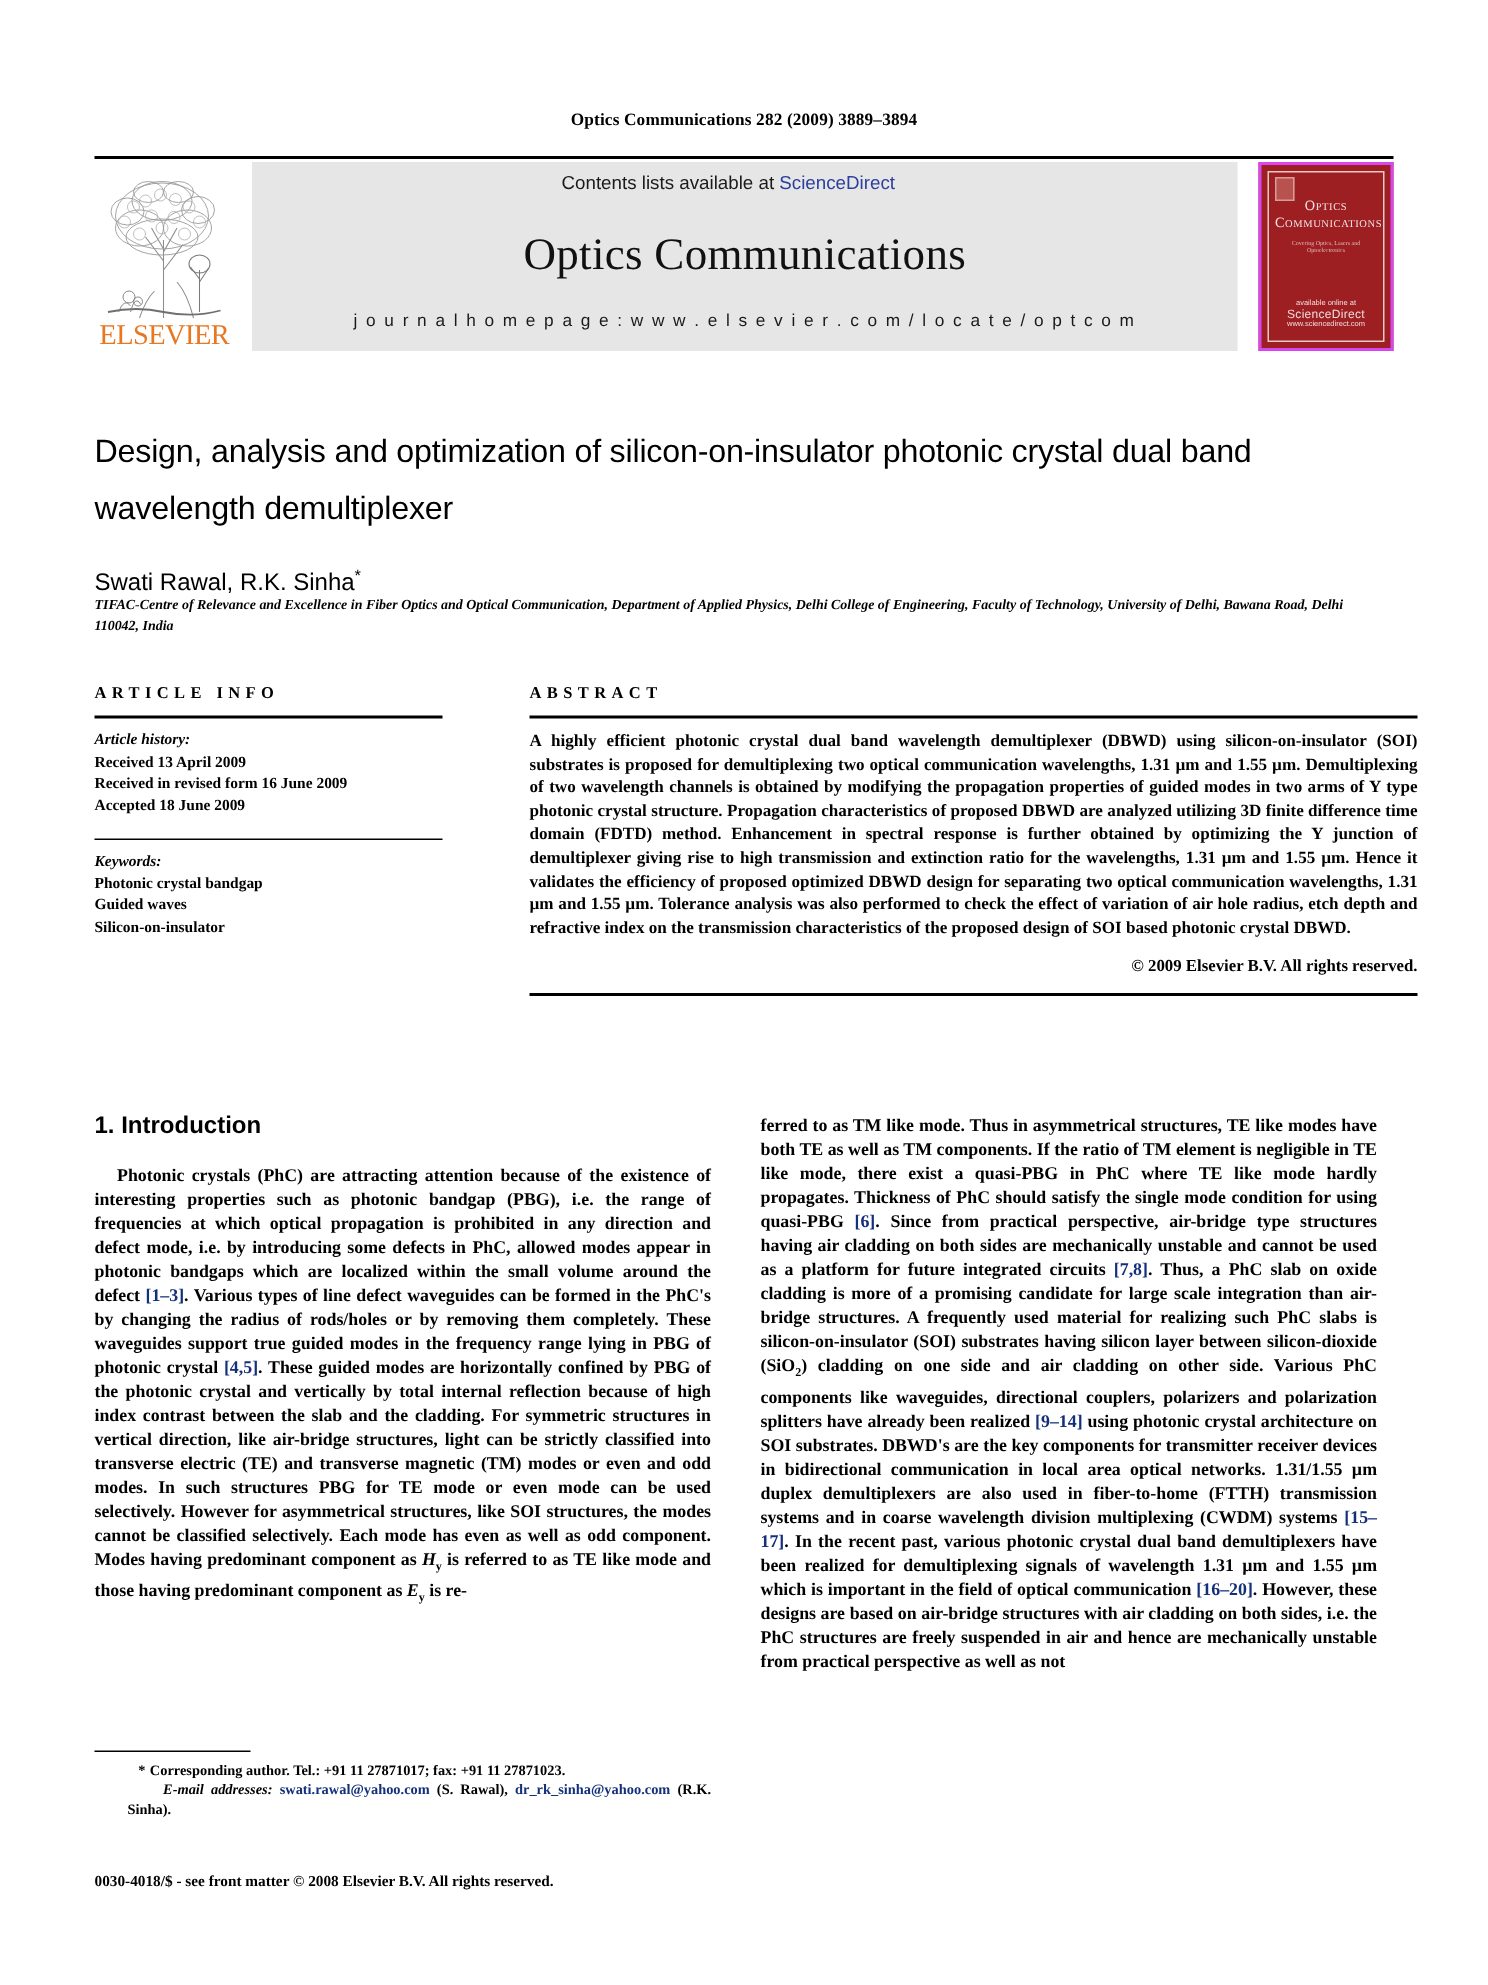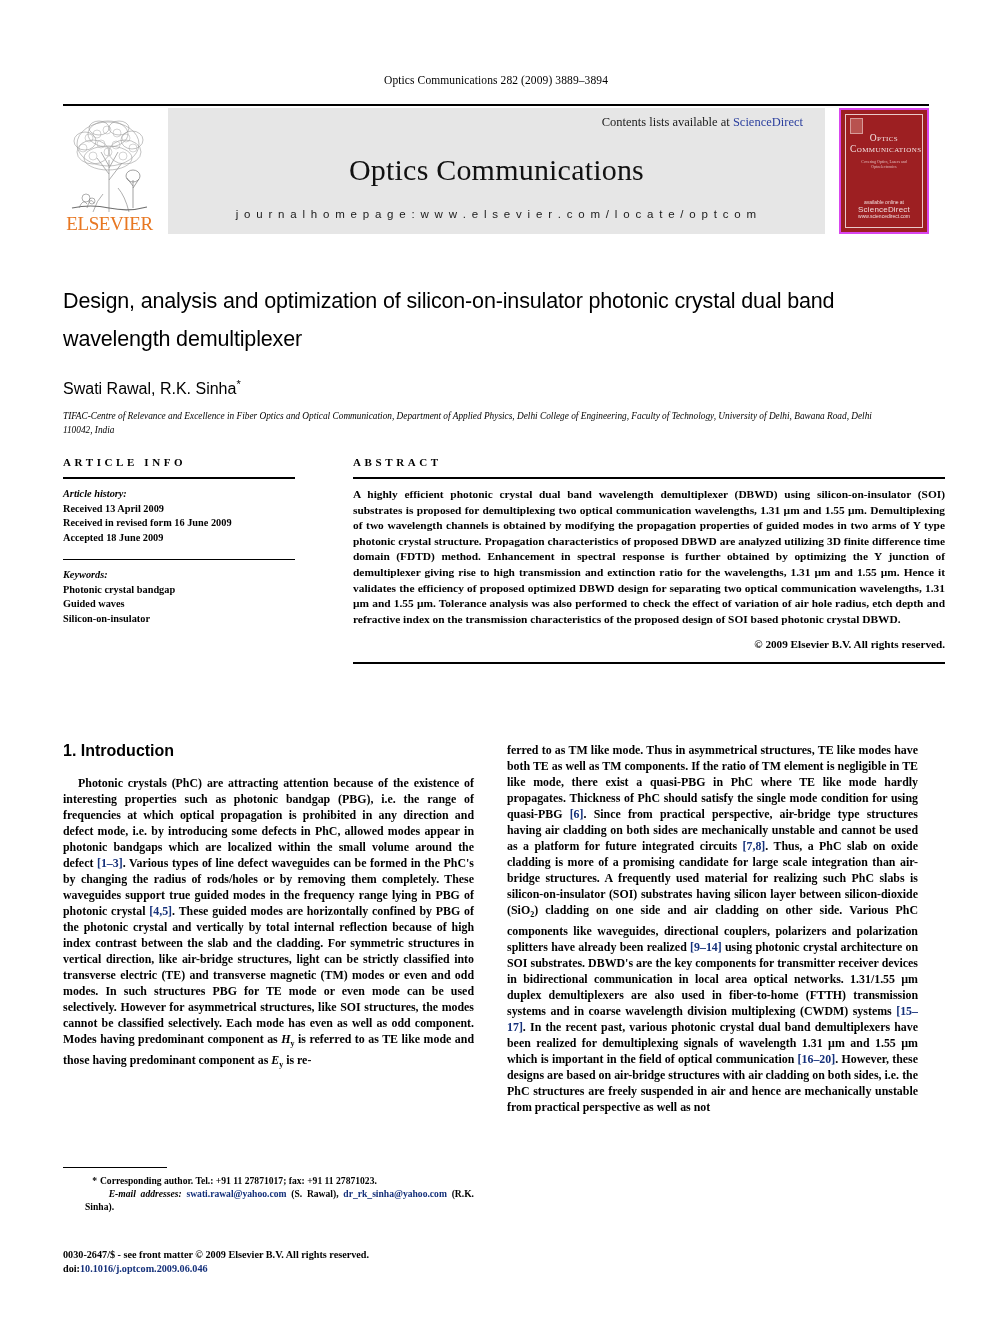--- a/index.html
+++ b/index.html
@@ -23,21 +23,21 @@
     height: 1323px;
   }
 
   
   .running-head {
     position: absolute;
     left: 0; top: 74px;
     width: 992px;
     text-align: center;
     font-size: 11.5px;
-    font-weight: normal;
+    font-weight: bold;
     letter-spacing: 0.1px;
   }
 
   
   .masthead {
     position: absolute;
     left: 63px; top: 104px;
     width: 866px;
     height: 128px;
     border-top: 2.6px solid #000;
@@ -70,22 +70,22 @@
   .journal-band {
     position: absolute;
     left: 105px; top: 0px;
     width: 657px; height: 126px;
     background: #e6e6e6;
   }
   .contents-line {
     position: absolute;
     left: 0; top: 7px;
     width: 635px;
-    text-align: right;
-    font-family: Liberation Serif, serif;
+    text-align: center;
+    font-family: Liberation Sans, sans-serif;
     font-size: 12.5px;
     color: #1a1a1a;
   }
   .contents-line .sd {
     color: #2b3f9e;
   }
   .journal-name {
     position: absolute;
     left: 0; top: 45px;
     width: 657px;
@@ -185,24 +185,23 @@
   }
   .authors {
     margin-top: 20px;
     font-family: "Liberation Sans", sans-serif;
     font-size: 16px;
     font-weight: normal;
     color: #000;
   }
   .authors .star { font-size: 11px; vertical-align: super; }
   .affiliation {
-    margin-top: 12px;
     font-family: "Liberation Serif", serif;
     font-style: italic;
-    font-weight: normal;
+    font-weight: bold;
     font-size: 9.3px;
     line-height: 13.5px;
     color: #000;
     width: 840px;
   }
 
   
   .info-col {
     position: absolute;
     left: 63px; top: 456px;
@@ -457,17 +456,16 @@
     <div class="footnote-rule"></div>
     <div class="footnote-text">
       &nbsp;&nbsp;&nbsp;<span class="bullet">*</span>
       <span>Corresponding author. Tel.: +91 11 27871017; fax: +91 11 27871023.</span><br>
       &nbsp;&nbsp;&nbsp;&nbsp;&nbsp;<span class="mail-label">E-mail addresses:</span>
       <span class="link">swati.rawal@yahoo.com</span><span> (S. Rawal), </span><span class="link">dr_rk_sinha@yahoo.com</span><span> (R.K. Sinha).</span>
     </div>
   </div>
 
   <div class="imprint">
-    <div>0030-2647/$ - see front matter © 2009 Elsevier B.V. All rights reserved.</div>
-    <div><span>doi:</span><span class="link">10.1016/j.optcom.2009.06.046</span></div>
+    <div>0030-4018/$ - see front matter © 2008 Elsevier B.V. All rights reserved.</div>
   </div>
 
 </div>
 
 </body></html>

